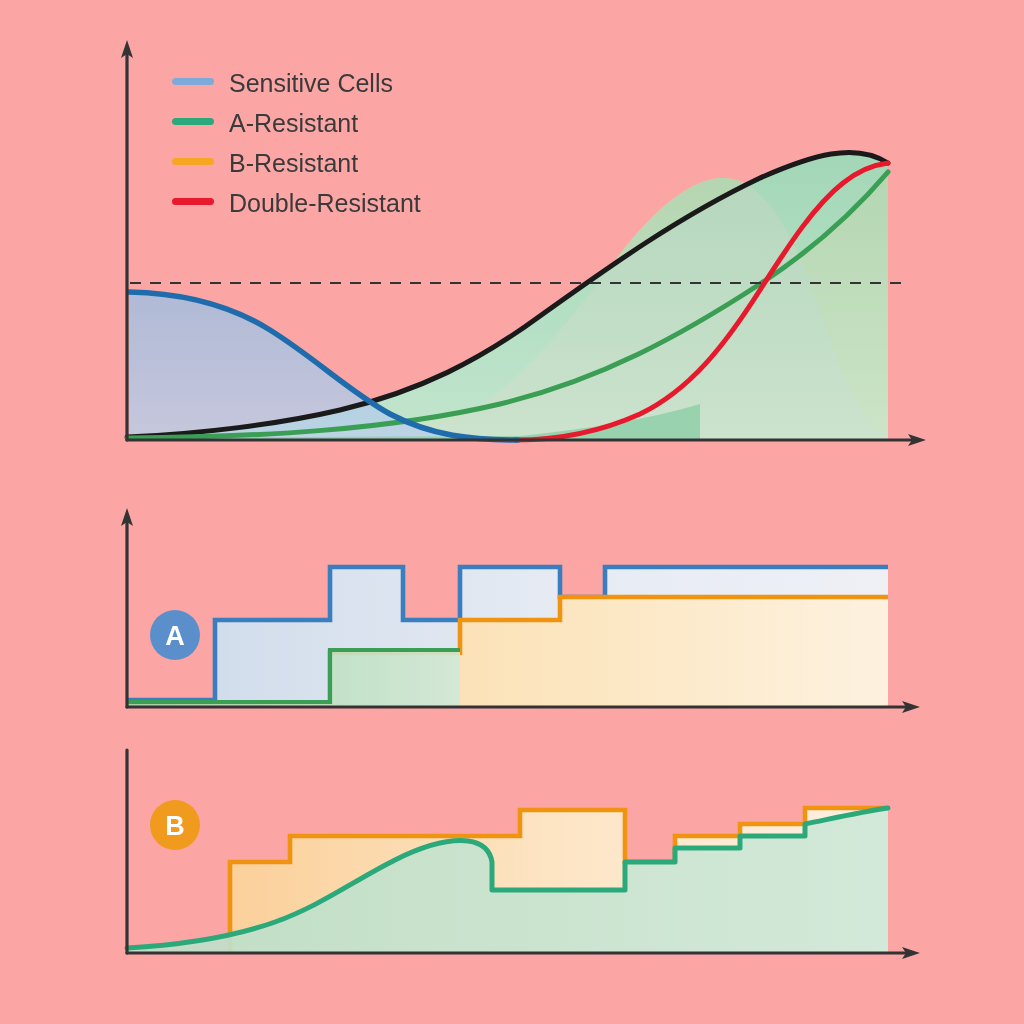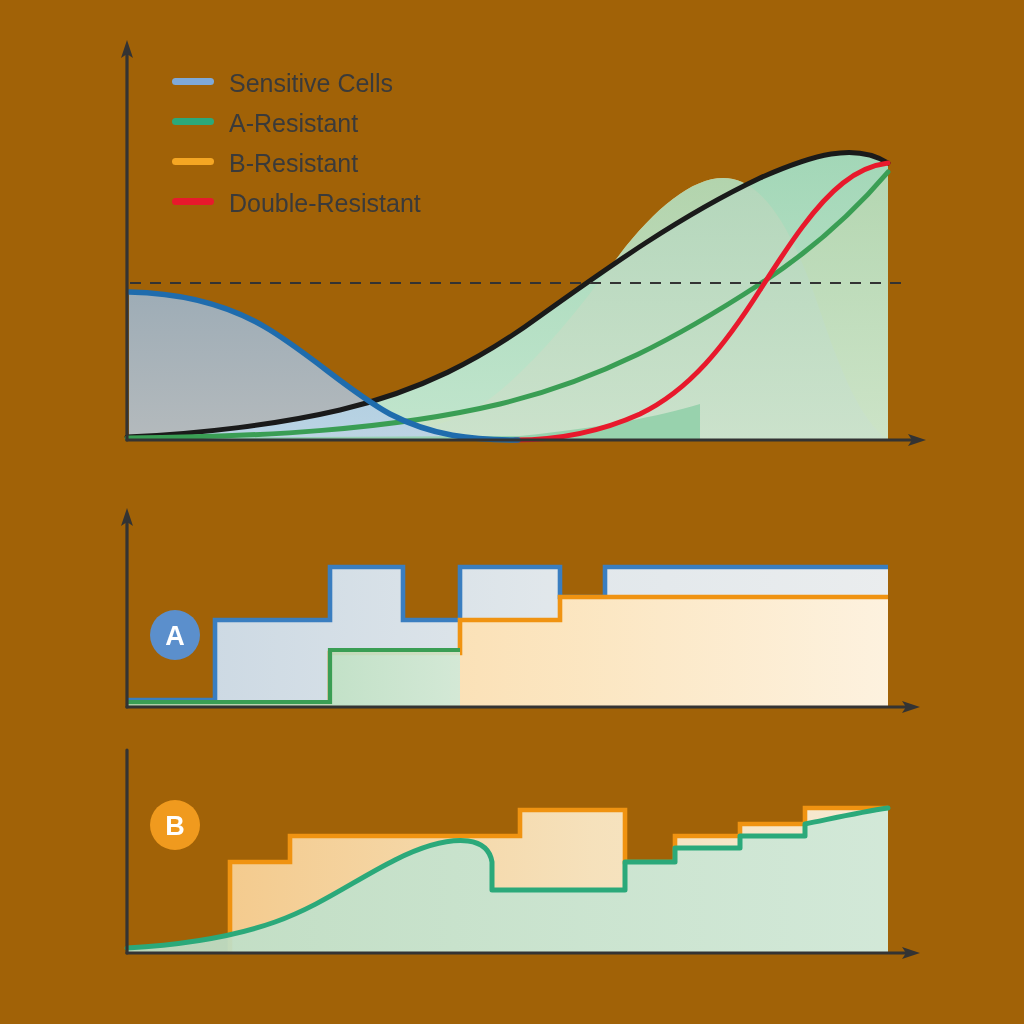--- a/index.html
+++ b/index.html
@@ -10,21 +10,21 @@
   body {
     width: 1024px;
     height: 1024px;
     font-family: "Liberation Sans", sans-serif;
     overflow: hidden;
   }
   #figure {
     position: relative;
     width: 1024px;
     height: 1024px;
-    background: #a16207;
+    background: #fca5a5;
   }
   svg.panel {
     display: block;
     position: absolute;
     left: 0;
     top: 0;
   }
   .legend-label {
     font-family: "Liberation Sans", sans-serif;
     font-size: 25px;

